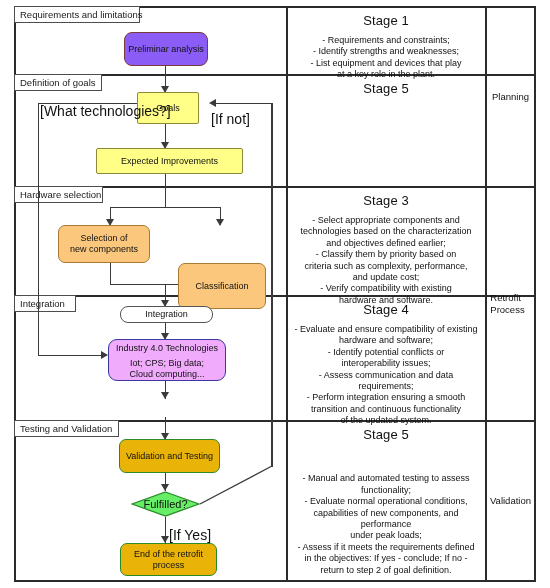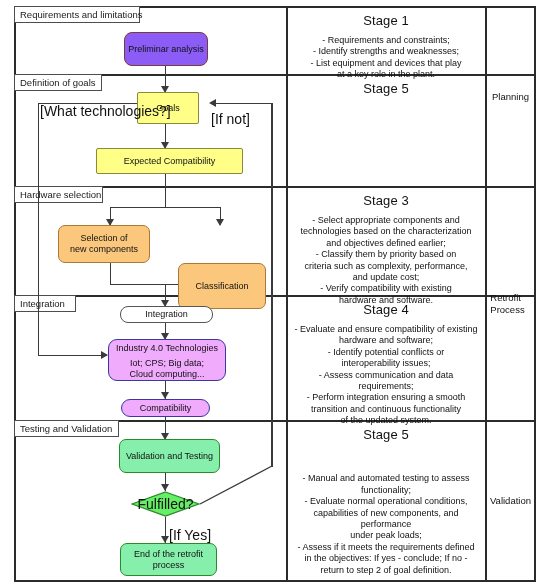--- a/index.html
+++ b/index.html
@@ -27,25 +27,25 @@
 
   
   .node{position:absolute;box-sizing:border-box;display:flex;flex-direction:column;
         align-items:center;justify-content:center;text-align:center;
         font-size:9px;color:#111;line-height:11px;}
   .n-red   {background:#8b5cf6;border:1.3px solid #7a3b3b;border-radius:8px;}
   .n-yellow{background:#ffff88;border:1.3px solid #8a8a3a;border-radius:2px;}
   .n-orange{background:#fac77d;border:1.3px solid #a97a33;border-radius:7px;}
   .n-white {background:#ffffff;border:1.3px solid #555;border-radius:8px;}
   .n-blue  {background:#f0abfc;border:1.3px solid #3d37a0;border-radius:9px;}
-  .n-green {background:#86efac;border:1.3px solid #2a8a2a;border-radius:7px;}
+  .n-green {background:#eab308;border:1.3px solid #2a8a2a;border-radius:7px;}
 
   .diamond{position:absolute;}
   .diamond .dlabel{position:absolute;inset:0;display:flex;align-items:center;
-                   justify-content:center;font-size:14px;color:#111;}
+                   justify-content:center;font-size:11px;color:#111;}
 
   
   .edge{position:absolute;background:#3a3a3a;}
   .edge.v{width:1.4px;}
   .edge.h{height:1.4px;}
   .arrow{position:absolute;width:0;height:0;}
   .arrow.down{border-left:4.5px solid transparent;border-right:4.5px solid transparent;
               border-top:7px solid #3a3a3a;}
   .arrow.right{border-top:4.5px solid transparent;border-bottom:4.5px solid transparent;
                border-left:7px solid #3a3a3a;}
@@ -137,21 +137,21 @@
 
   <div class="node n-red" style="left:124px;top:32px;width:84px;height:34px;">
     <span>Preliminar analysis</span>
   </div>
 
   <div class="node n-yellow" style="left:137px;top:92px;width:62px;height:32px;">
     <span>Goals</span>
   </div>
 
   <div class="node n-yellow" style="left:96px;top:148px;width:147px;height:26px;">
-    <span>Expected Compatibility</span>
+    <span>Expected Improvements</span>
   </div>
 
   <div class="node n-orange" style="left:58px;top:225px;width:92px;height:38px;white-space:pre-line;">
     <span>Selection of
 new components</span>
   </div>
 
   <div class="node n-orange" style="left:178px;top:225px;width:88px;height:46px;margin-top:38px;">
     <span>Classification</span>
   </div>
@@ -159,23 +159,20 @@
   <div class="node n-white" style="left:120px;top:306px;width:93px;height:17px;">
     <span>Integration</span>
   </div>
 
   <div class="node n-blue" style="left:108px;top:339px;width:118px;height:42px;justify-content:flex-start;padding-top:3px;">
     <span>Industry 4.0 Technologies</span>
     <span style="white-space:pre-line;margin-top:4px;">Iot; CPS; Big data;
 Cloud computing...</span>
   </div>
 
-  <div class="node n-blue" style="left:121px;top:399px;width:89px;height:18px;">
-    <span>Compatibility</span>
-  </div>
 
   <div class="node n-green" style="left:119px;top:439px;width:101px;height:34px;">
     <span>Validation and Testing</span>
   </div>
 
   <div class="diamond" style="left:131px;top:491px;width:69px;height:26px;">
     <svg width="69" height="26" style="position:absolute;left:0;top:0;">
       <polygon points="34.5,1 68,13 34.5,25 1,13" fill="#66ee66" stroke="#2a8a2a" stroke-width="1.3"></polygon>
     </svg>
     <span class="dlabel">Fulfilled?</span>

